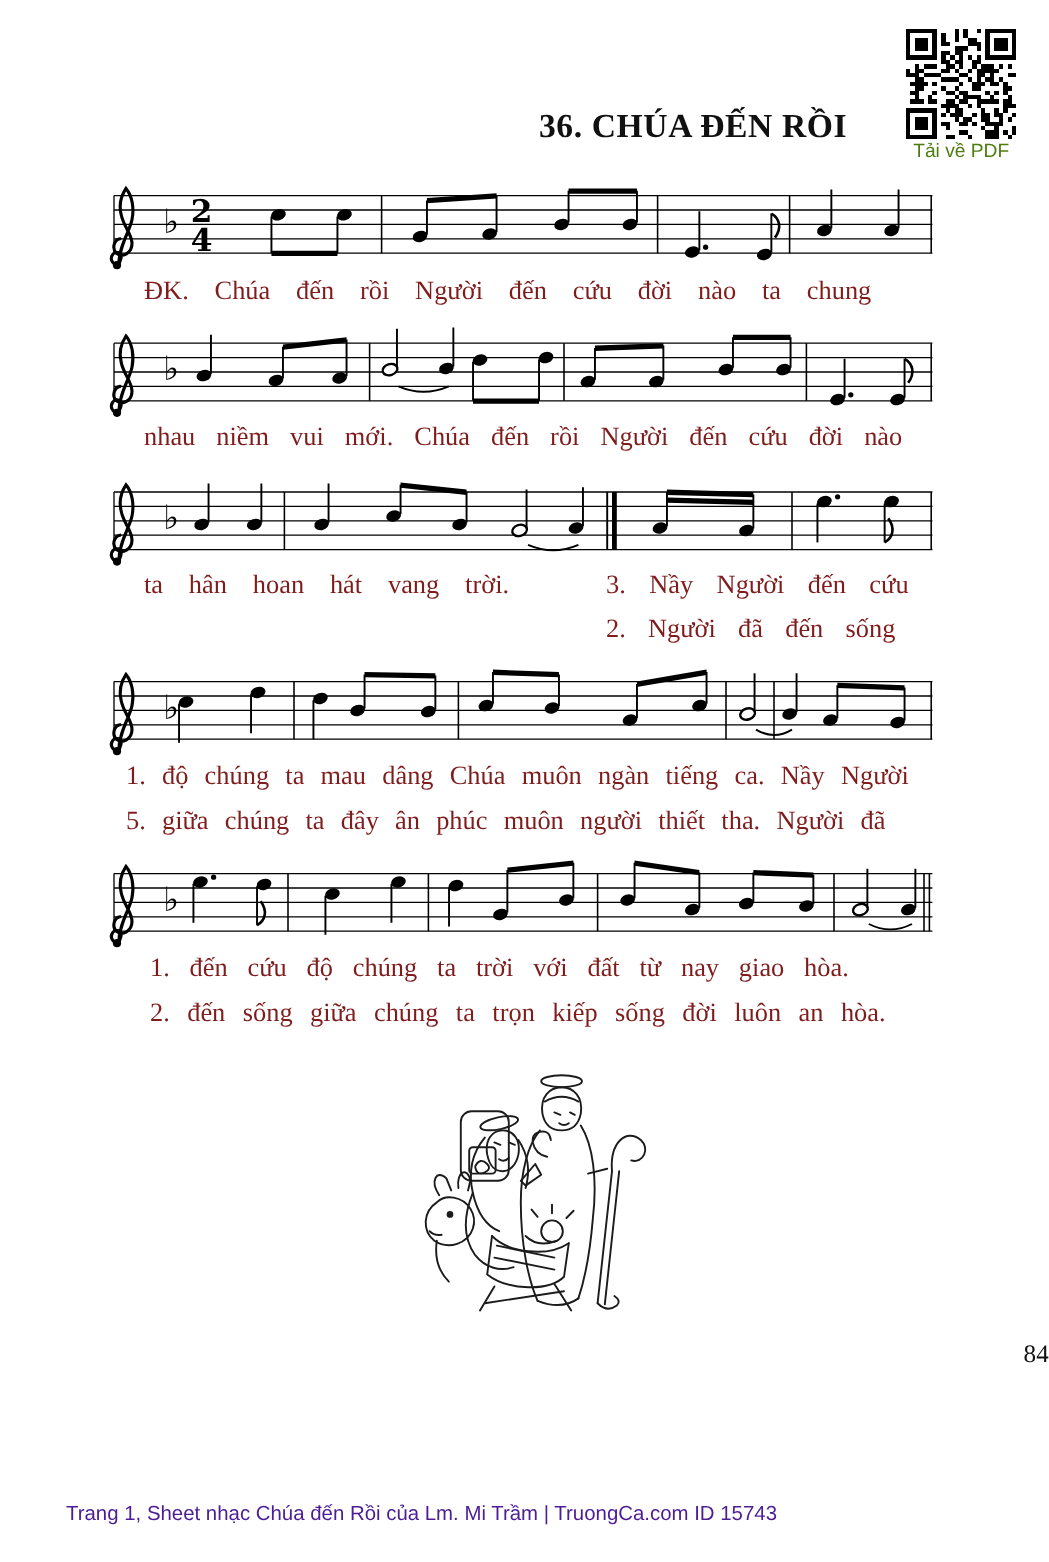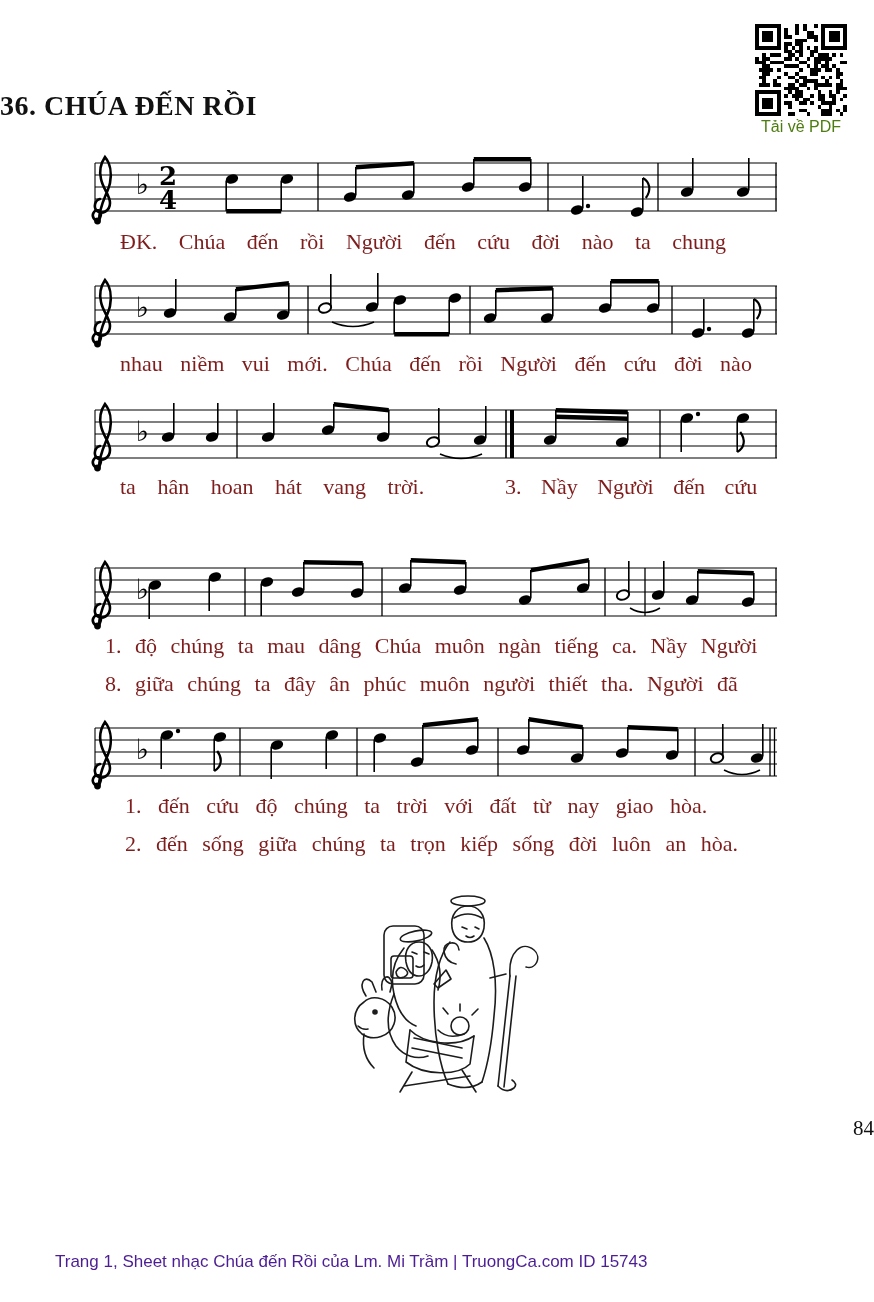--- a/index.html
+++ b/index.html
@@ -1,18 +1,18 @@
 <!DOCTYPE html>
 <html><head>
 <meta charset="utf-8">
 <style>
   html,body{margin:0;padding:0;background:#fff;}
   .page{position:relative;width:874px;height:1302px;background:#ffffff;overflow:hidden;
         font-family:"Liberation Serif","DejaVu Serif",serif;color:#111;}
-  .title{position:absolute;top:90px;left:0;width:706px;text-align:left;
+  .title{position:absolute;top:90px;left:0;width:706px;text-align:right;
          font-size:28px;font-weight:bold;letter-spacing:.5px;}
   .qr-block{position:absolute;top:24px;left:751px;width:100px;text-align:center;cursor:pointer;}
   .qr-block svg{display:block;margin:0 auto;background:#fff;}
   .qr-label{margin-top:2px;font-family:"Liberation Sans","DejaVu Sans",sans-serif;
             font-size:16px;color:#4d7c0f;white-space:nowrap;}
   svg.staff{position:absolute;left:0;width:874px;height:100px;}
   .lyric{position:absolute;font-size:22px;white-space:nowrap;color:#7f1d1d;}
   .nativity{position:absolute;left:344px;top:880px;width:216px;height:216px;}
   .page-number{position:absolute;top:1116px;left:0;width:874px;text-align:right;font-size:21px;}
   .footer{position:absolute;top:1252px;left:55px;font-family:"Liberation Sans","DejaVu Sans",sans-serif;
@@ -566,22 +566,23 @@
       <ellipse cx="757" cy="50" rx="6.3" ry="4.6" transform="rotate(-18 757 50)" fill="#000" stroke="#000" stroke-width="0"></ellipse>
       <line x1="762.8" y1="48.5" x2="762.8" y2="16" stroke="#000" stroke-width="1.6"></line>
       <line x1="770" y1="20" x2="770" y2="68" stroke="#000" stroke-width="1.3"></line>
       <line x1="774.5" y1="20" x2="774.5" y2="68" stroke="#000" stroke-width="1.3"></line>
     </svg>
 
   <div class="lyric" style="top:229px;left:120px;word-spacing:16px">ĐK. Chúa đến rồi Người đến cứu đời nào ta chung</div>
   <div class="lyric" style="top:351px;left:120px;word-spacing:12px">nhau niềm vui mới. Chúa đến rồi Người đến cứu đời nào</div>
   <div class="lyric" style="top:474px;left:120px;word-spacing:16px">ta hân hoan hát vang trời.</div>
   <div class="lyric" style="top:474px;left:505px;word-spacing:14px">3. Nầy Người đến cứu</div>
+  <div class="lyric" style="top:511px;left:505px;word-spacing:13px">2. Người đã đến sống</div>
   <div class="lyric" style="top:633px;left:105px;word-spacing:8px">1. độ chúng ta mau dâng Chúa muôn ngàn tiếng ca. Nầy Người</div>
-  <div class="lyric" style="top:671px;left:105px;word-spacing:8px">8. giữa chúng ta đây ân phúc muôn người thiết tha. Người đã</div>
+  <div class="lyric" style="top:671px;left:105px;word-spacing:8px">5. giữa chúng ta đây ân phúc muôn người thiết tha. Người đã</div>
   <div class="lyric" style="top:793px;left:125px;word-spacing:11px">1. đến cứu độ chúng ta trời với đất từ nay giao hòa.</div>
   <div class="lyric" style="top:831px;left:125px;word-spacing:9px">2. đến sống giữa chúng ta trọn kiếp sống đời luôn an hòa.</div>
 
   <svg class="nativity" viewBox="0 0 216 216" fill="none" stroke="#1c1c1c" stroke-width="1.6" stroke-linecap="round" stroke-linejoin="round">
 
     <g>
       <rect x="40" y="46" width="40" height="58" rx="9"></rect>
       <rect x="47" y="76" width="22" height="22" rx="3"></rect>
       <path d="M52 92 q4 -8 10 -2 q4 4 -2 7 q-7 3 -8 -5"></path>
     </g>

